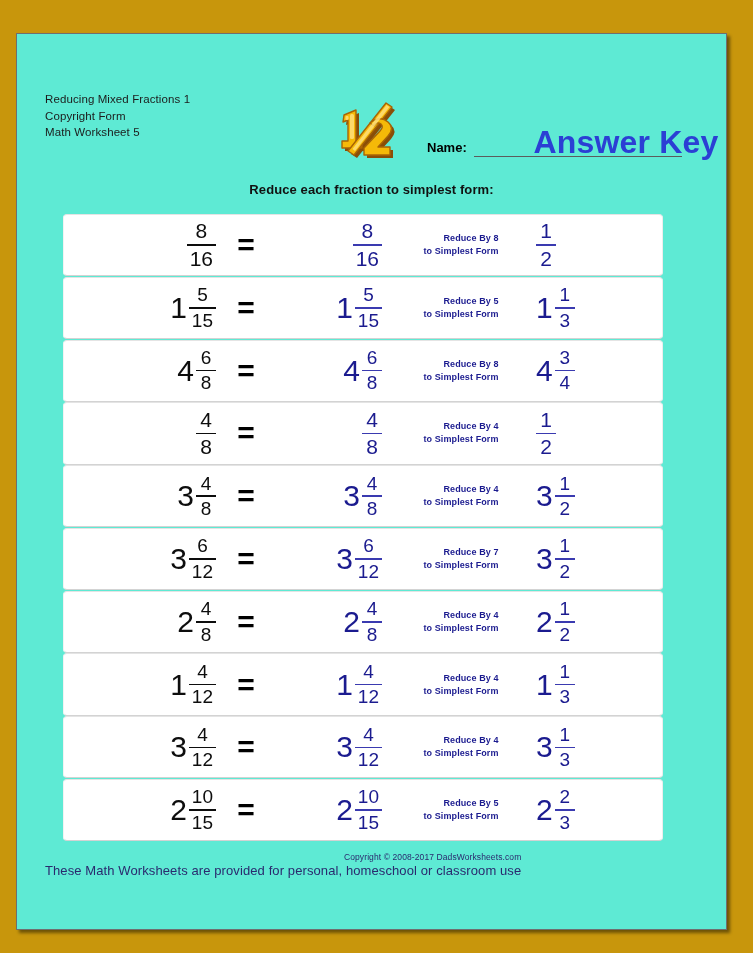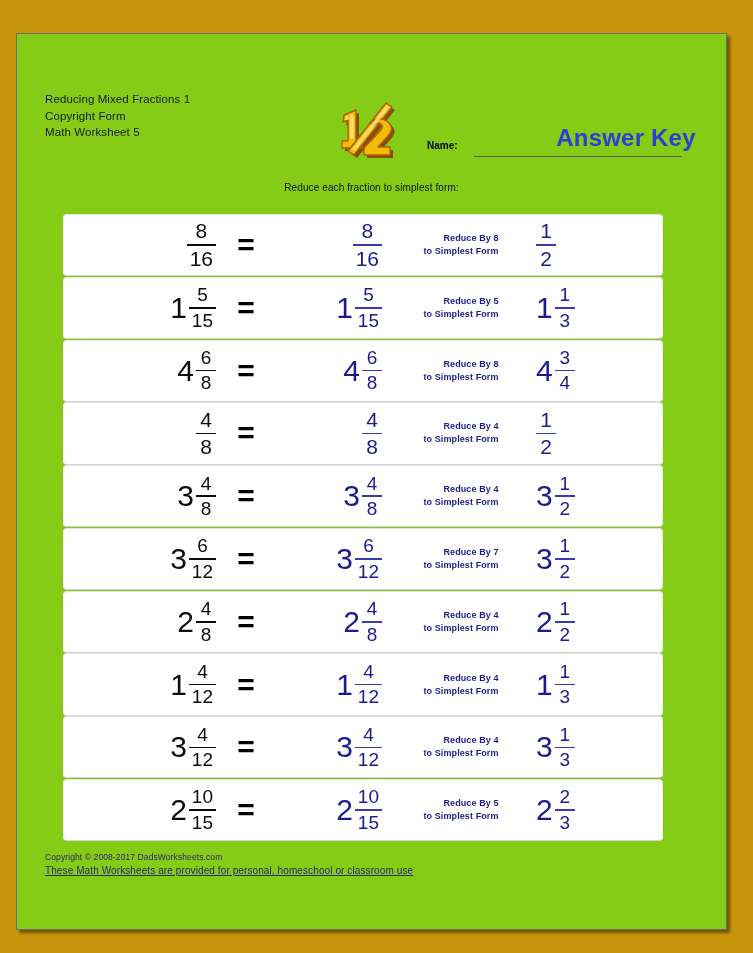--- a/index.html
+++ b/index.html
@@ -12,21 +12,21 @@
     background: #c8960c;
     font-family: "Liberation Sans", sans-serif;
     overflow: hidden;
   }
   .page {
     position: absolute;
     left: 16px;
     top: 33px;
     width: 711px;
     height: 897px;
-    background: #84cc16;
+    background: #5eead4;
     border: 1px solid #6f6f6f;
     box-shadow: 3px 3px 3px rgba(0,0,0,0.45);
     box-sizing: border-box;
   }
   
   .header {
     position: absolute;
     left: 0; top: 0; width: 100%;
     height: 105px;
   }
@@ -54,52 +54,52 @@
     position: absolute;
     left: 410px;
     top: 94px;
     width: 260px;
     height: 34px;
   }
   .name-label {
     position: absolute;
     left: 0;
     top: 12px;
-    font-size: 10px;
+    font-size: 13px;
     font-weight: bold;
     color: #000;
   }
   .name-line {
     position: absolute;
     left: 47px;
     top: 0px;
     width: 208px;
     height: 28px;
     border-bottom: 1.5px solid #5c5c5c;
   }
   .answer-key {
     position: absolute;
     left: 52px;
     top: -4px;
     width: 200px;
     text-align: center;
-    font-size: 24px;
+    font-size: 32px;
     font-weight: bold;
     color: #2b3fd4;
     letter-spacing: 0.2px;
   }
 
   .instruction {
     position: absolute;
     left: 0;
     top: 148px;
     width: 100%;
     text-align: center;
-    font-size: 10px;
-    font-weight: normal;
+    font-size: 13px;
+    font-weight: bold;
     color: #111;
     letter-spacing: 0.1px;
   }
 
   
   .problems {
     position: absolute;
     left: 46px;
     top: 180px;
     width: 600px;
@@ -194,22 +194,23 @@
     height: 40px;
   }
   .copyright {
     position: absolute;
     left: 0;
     top: 0;
     font-size: 8.5px;
     color: #2a2a6e;
     line-height: 13px;
     letter-spacing: 0.1px;
-  }
-  .copyright .line2 { font-size: 10px; text-decoration: underline; }
+    text-align: right;
+  }
+  .copyright .line2 { font-size: 13px; }
   .brand {
     position: absolute;
     right: 8px;
     top: -2px;
     height: 26px;
   }
   .brand svg { display: block; }
 </style>
 </head>
 <body>

